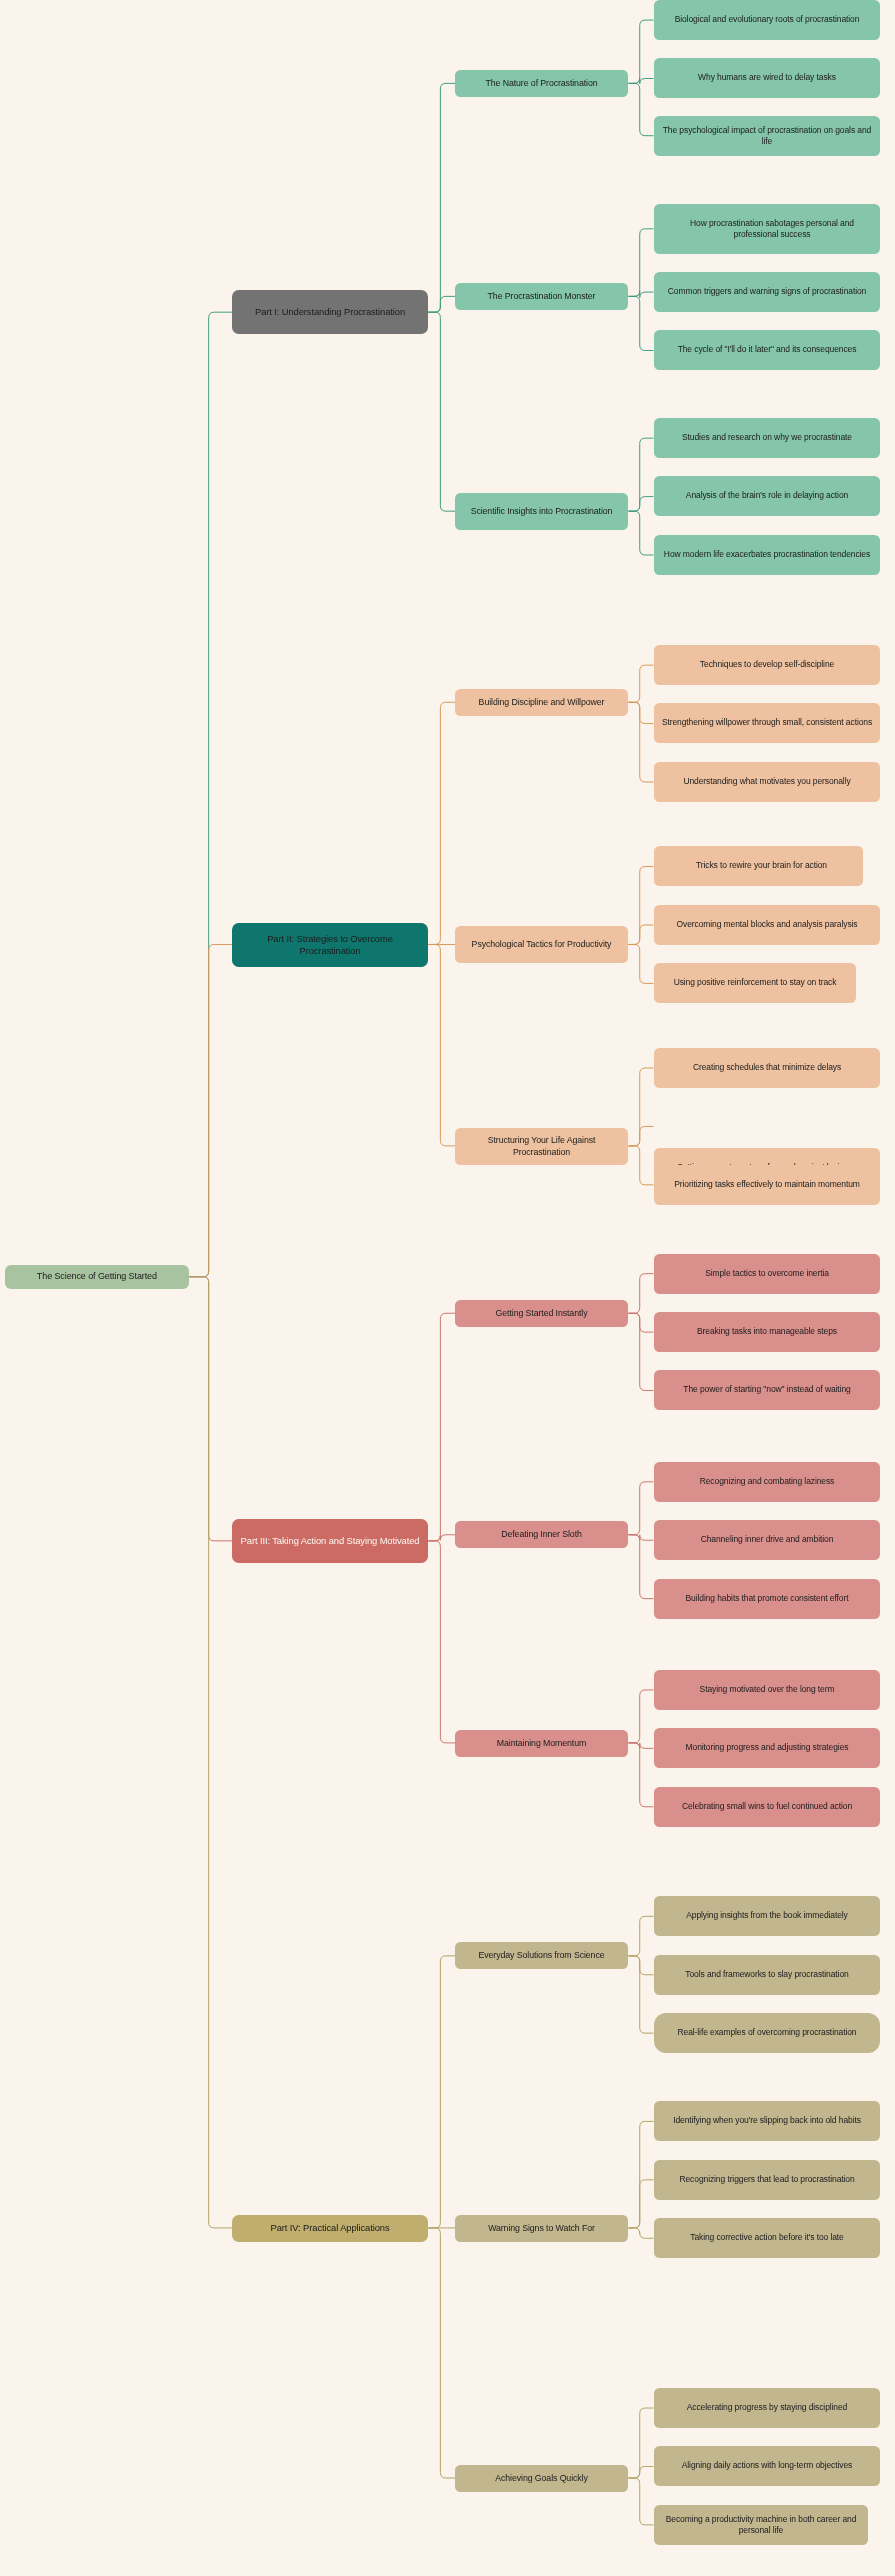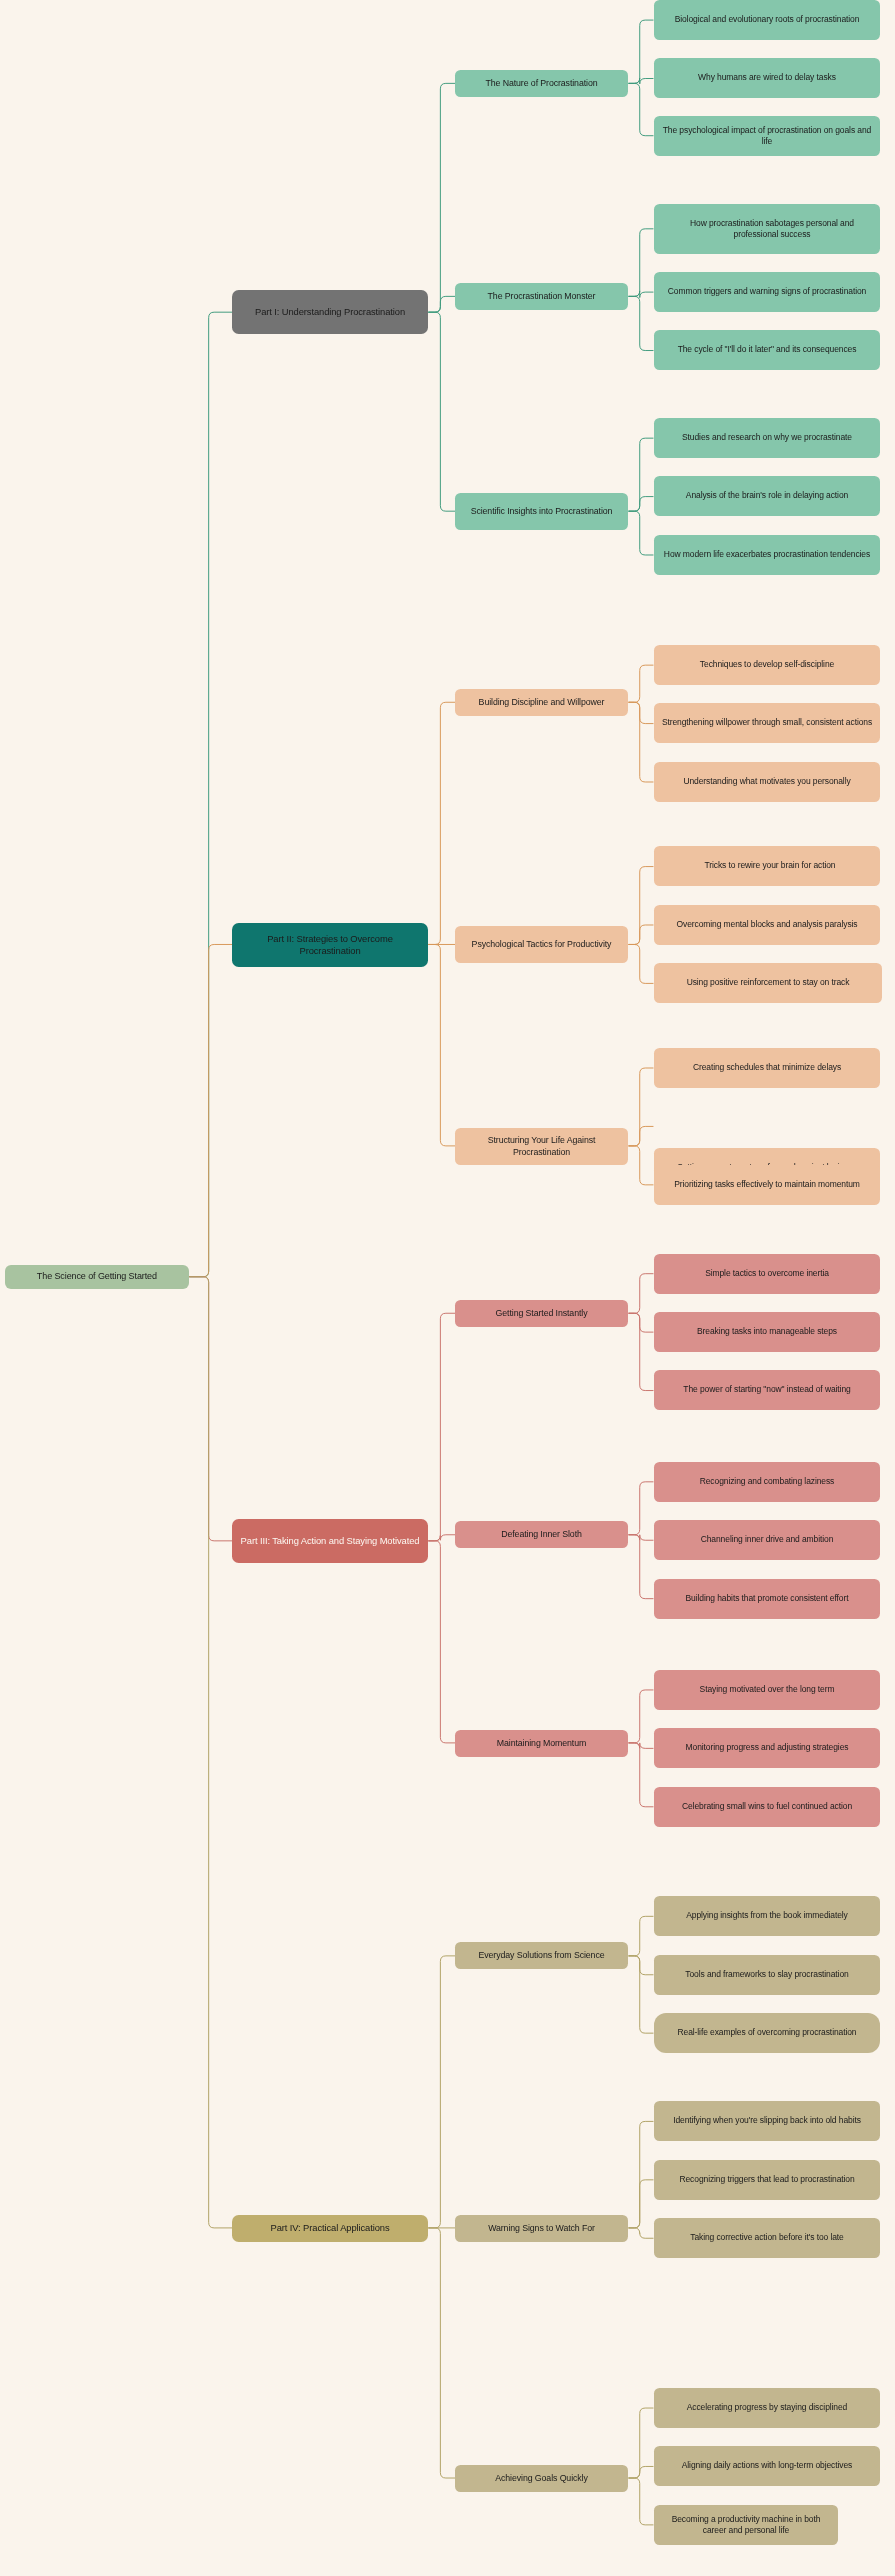--- a/index.html
+++ b/index.html
@@ -148,23 +148,23 @@
         <div class="node node-l3" style="left: 654px; top: 476px; width: 226px; height: 40px;">Analysis of the brain's role in delaying action</div>
         <div class="node node-l3" style="left: 654px; top: 535px; width: 226px; height: 40px;">How modern life exacerbates procrastination tendencies</div>
       </div>
       <div class="b-orange">
         <div class="node node-l1" style="left: 232px; top: 923px; width: 196px; height: 44px;">Part II: Strategies to Overcome Procrastination</div>
         <div class="node node-l2" style="left: 455px; top: 689px; width: 173px; height: 27px;">Building Discipline and Willpower</div>
         <div class="node node-l3" style="left: 654px; top: 645px; width: 226px; height: 40px;">Techniques to develop self-discipline</div>
         <div class="node node-l3" style="left: 654px; top: 703px; width: 226px; height: 40px;">Strengthening willpower through small, consistent actions</div>
         <div class="node node-l3" style="left: 654px; top: 762px; width: 226px; height: 40px;">Understanding what motivates you personally</div>
         <div class="node node-l2" style="left: 455px; top: 926px; width: 173px; height: 37px;">Psychological Tactics for Productivity</div>
-        <div class="node node-l3" style="left: 654px; top: 846px; width: 226px; height: 40px; padding-left: 12px;">Tricks to rewire your brain for action</div>
+        <div class="node node-l3" style="left: 654px; top: 846px; width: 209px; height: 40px; padding-left: 12px;">Tricks to rewire your brain for action</div>
         <div class="node node-l3" style="left: 654px; top: 905px; width: 226px; height: 40px;">Overcoming mental blocks and analysis paralysis</div>
-        <div class="node node-l3" style="left: 654px; top: 963px; width: 228px; height: 40px; text-align: center;">Using positive reinforcement to stay on track</div>
+        <div class="node node-l3" style="left: 654px; top: 963px; width: 202px; height: 40px; text-align: center;">Using positive reinforcement to stay on track</div>
         <div class="node node-l2" style="left: 455px; top: 1128px; width: 173px; height: 37px;">Structuring Your Life Against Procrastination</div>
         <div class="node node-l3" style="left: 654px; top: 1048px; width: 226px; height: 40px;">Creating schedules that minimize delays</div>
         <div class="node node-l3" style="left: 654px; top: 1148px; width: 226px; height: 40px;">Setting up systems to safeguard against laziness</div>
         <div class="node node-l3" style="left: 654px; top: 1165px; width: 226px; height: 40px;">Prioritizing tasks effectively to maintain momentum</div>
       </div>
       <div class="b-red">
         <div class="node node-l1" style="left: 232px; top: 1519px; width: 196px; height: 44px;">Part III: Taking Action and Staying Motivated</div>
         <div class="node node-l2" style="left: 455px; top: 1300px; width: 173px; height: 27px;">Getting Started Instantly</div>
         <div class="node node-l3" style="left: 654px; top: 1254px; width: 226px; height: 40px;">Simple tactics to overcome inertia</div>
         <div class="node node-l3" style="left: 654px; top: 1312px; width: 226px; height: 40px;">Breaking tasks into manageable steps</div>
@@ -184,17 +184,17 @@
         <div class="node node-l3" style="left: 654px; top: 1896px; width: 226px; height: 40px;">Applying insights from the book immediately</div>
         <div class="node node-l3" style="left: 654px; top: 1955px; width: 226px; height: 40px;">Tools and frameworks to slay procrastination</div>
         <div class="node node-l3" style="left: 654px; top: 2013px; width: 226px; height: 40px; border-radius: 12px;">Real-life examples of overcoming procrastination</div>
         <div class="node node-l2" style="left: 455px; top: 2215px; width: 173px; height: 27px;">Warning Signs to Watch For</div>
         <div class="node node-l3" style="left: 654px; top: 2101px; width: 226px; height: 40px;">Identifying when you're slipping back into old habits</div>
         <div class="node node-l3" style="left: 654px; top: 2160px; width: 226px; height: 40px;">Recognizing triggers that lead to procrastination</div>
         <div class="node node-l3" style="left: 654px; top: 2218px; width: 226px; height: 40px;">Taking corrective action before it's too late</div>
         <div class="node node-l2" style="left: 455px; top: 2465px; width: 173px; height: 27px;">Achieving Goals Quickly</div>
         <div class="node node-l3" style="left: 654px; top: 2388px; width: 226px; height: 40px;">Accelerating progress by staying disciplined</div>
         <div class="node node-l3" style="left: 654px; top: 2446px; width: 226px; height: 40px;">Aligning daily actions with long-term objectives</div>
-        <div class="node node-l3" style="left: 654px; top: 2505px; width: 184px; height: 40px;">Becoming a productivity machine in both career and personal life</div>
+        <div class="node node-l3" style="left: 654px; top: 2505px; width: 214px; height: 40px;">Becoming a productivity machine in both career and personal life</div>
       </div>
     </div>
 </div>
 
 
 </body></html>

